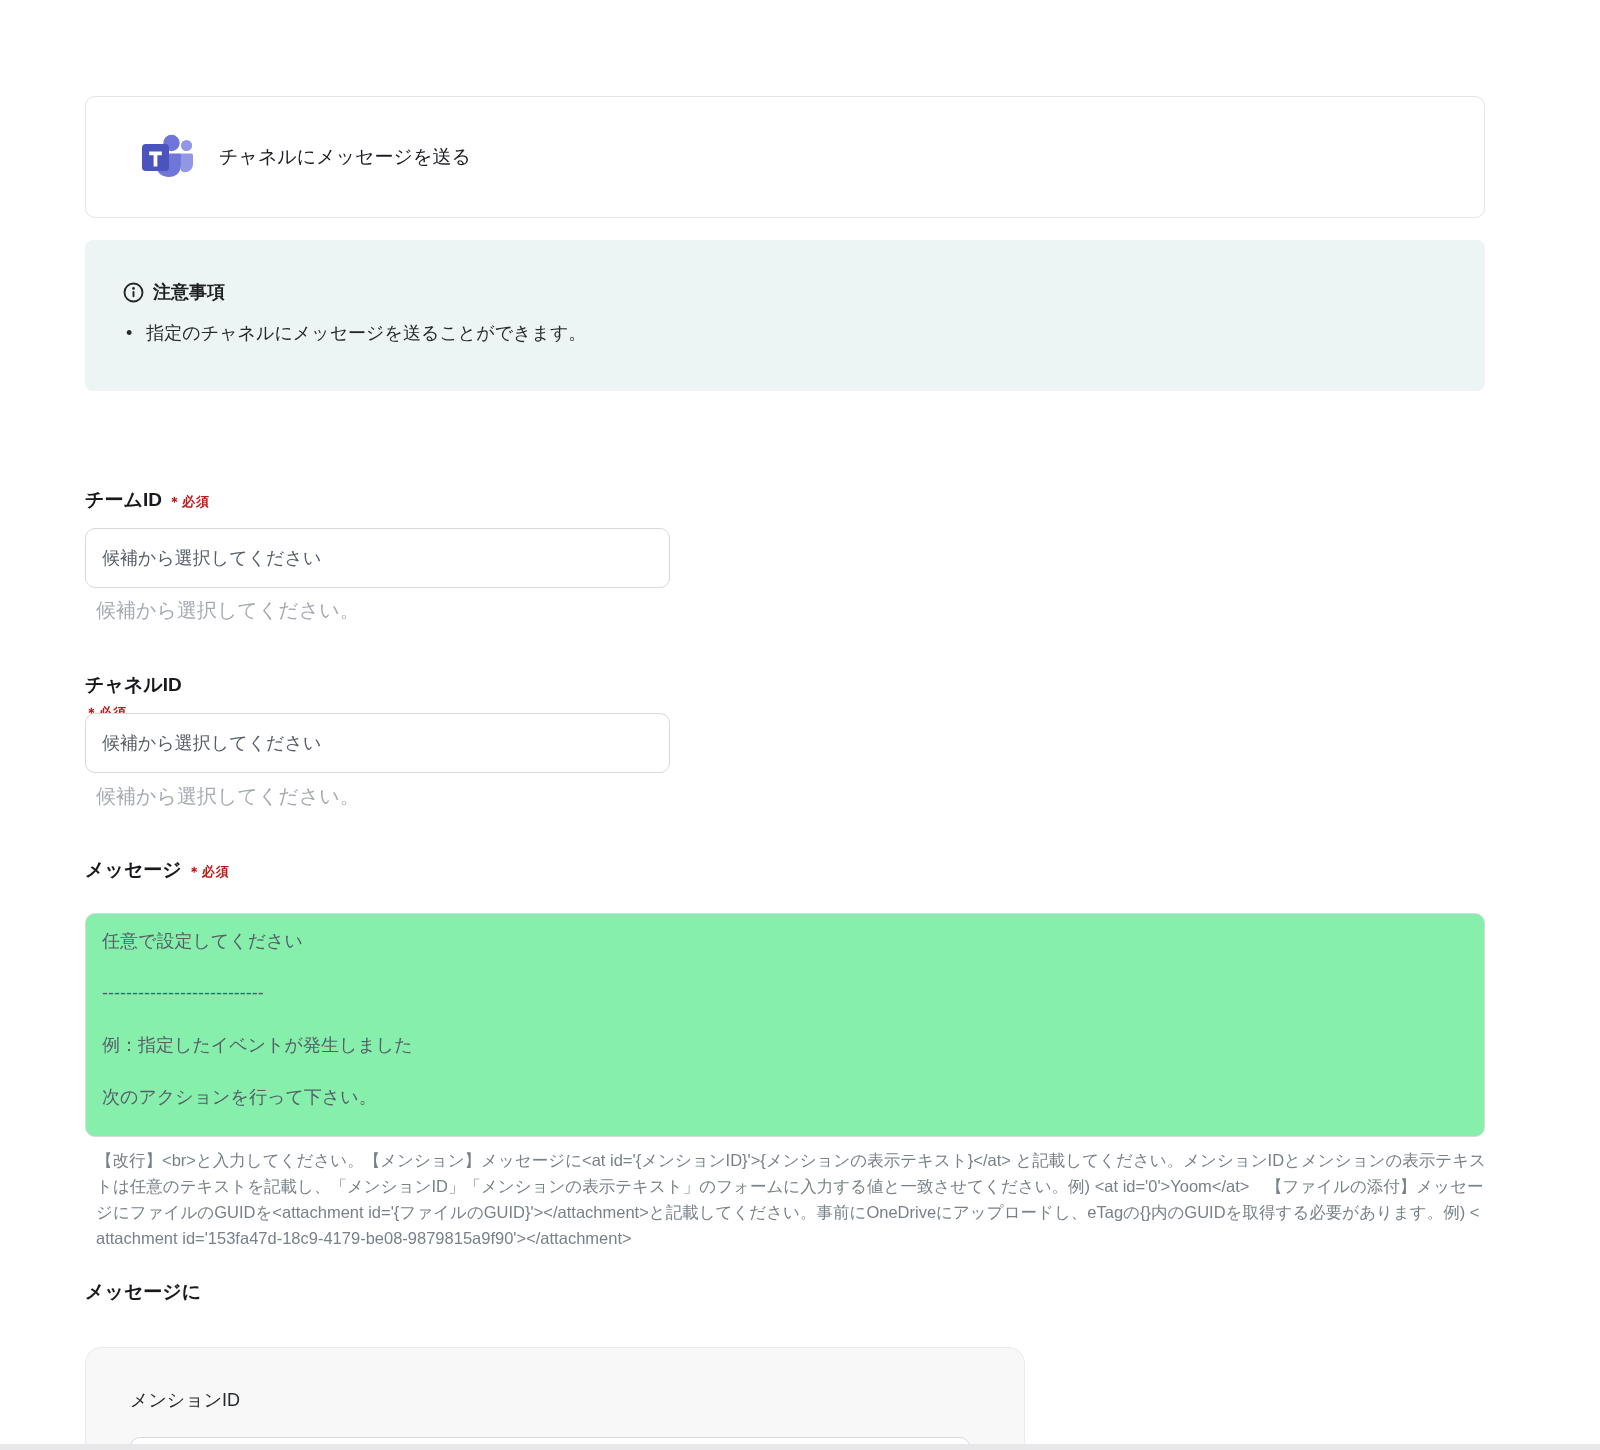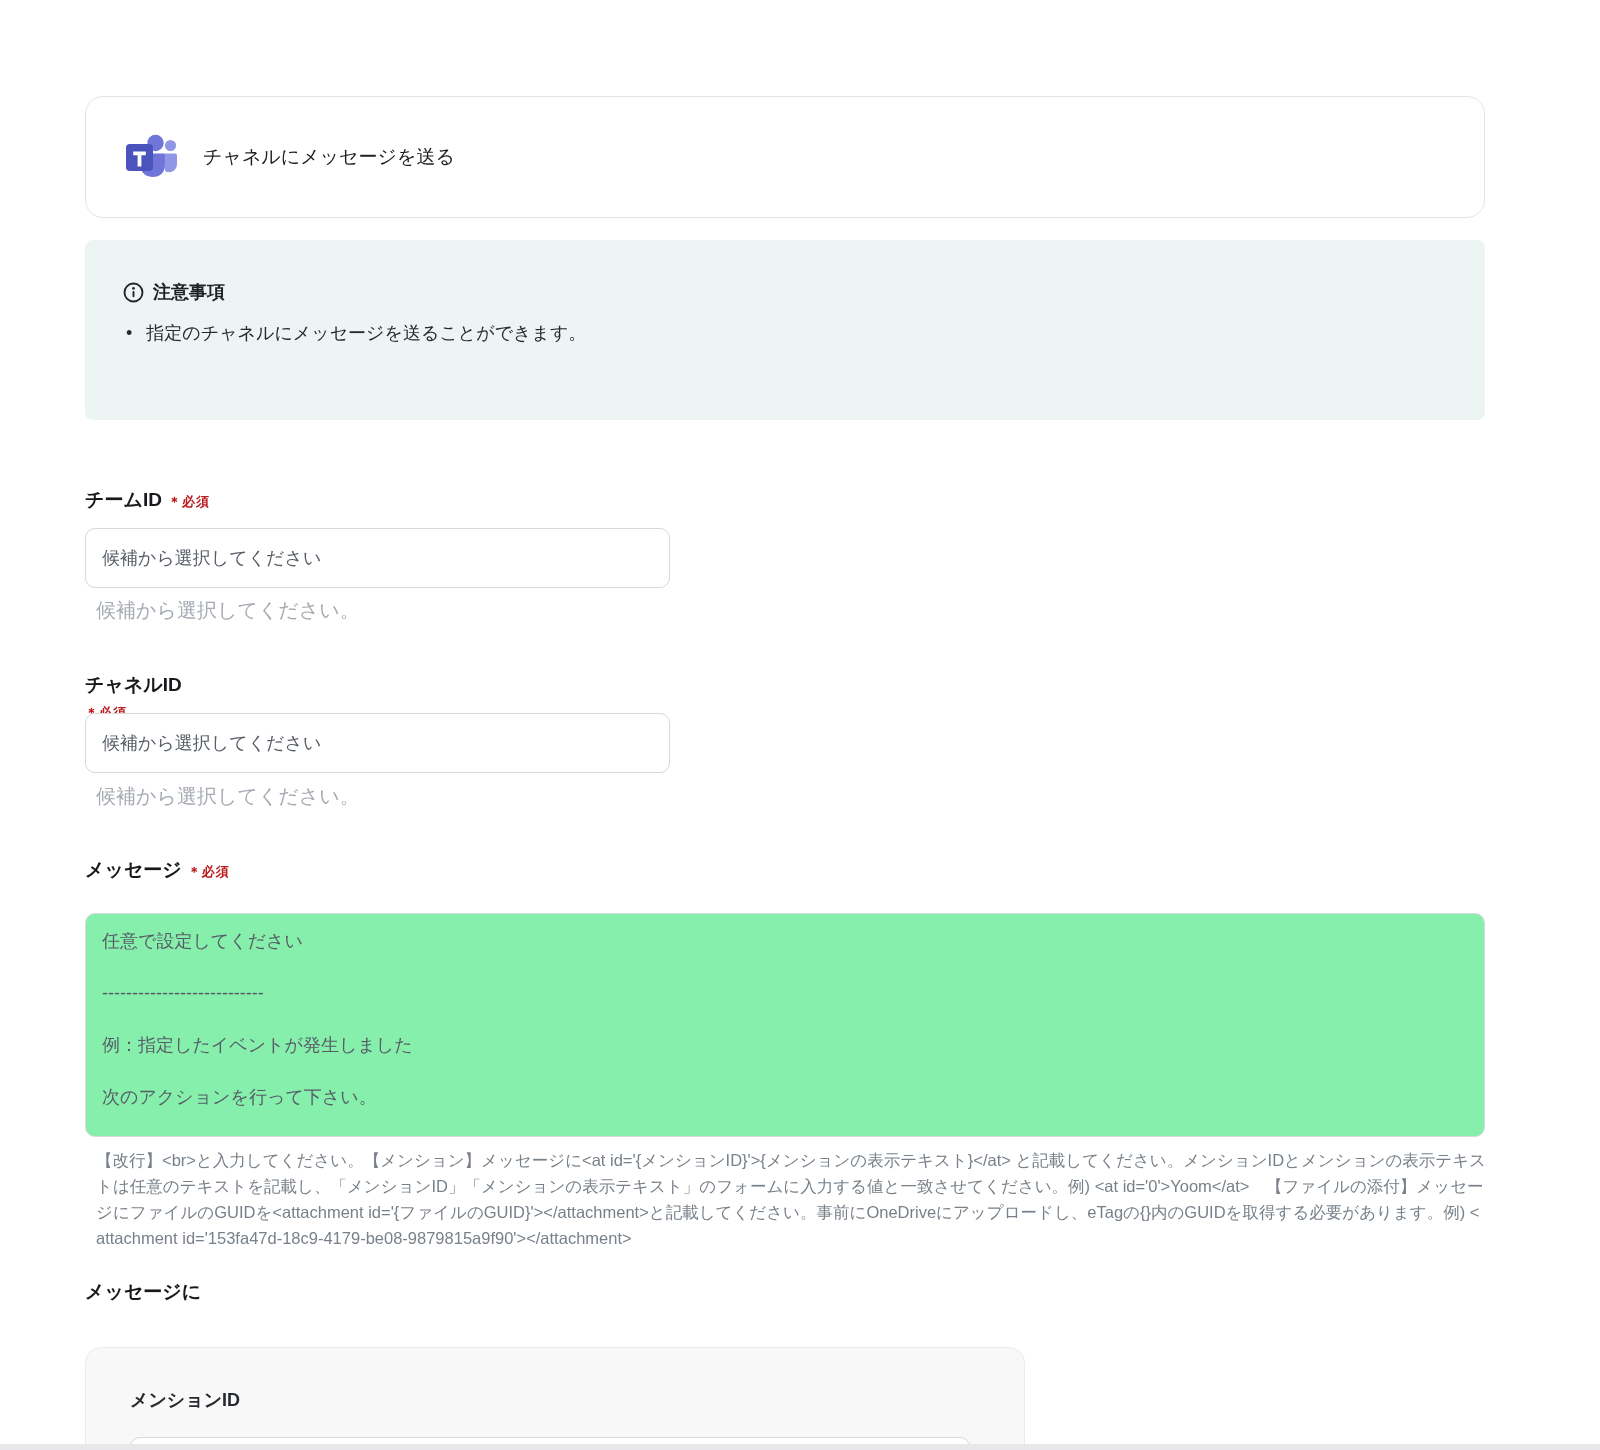--- a/index.html
+++ b/index.html
@@ -4,27 +4,27 @@
 <style>
   html,body { margin:0; padding:0; background:#ffffff; }
   body { font-family:"Liberation Sans","DejaVu Sans",sans-serif; color:#17191c; }
   .page { position:relative; width:1600px; height:1450px; background:#ffffff; overflow:hidden; }
 
   .page-title { position:absolute; left:82px; top:18px; font-size:37px; line-height:44px;
                 font-weight:700; color:#17191c; letter-spacing:0.5px; }
 
   
   .action-card { position:absolute; left:85px; top:96px; width:1400px; height:122px;
-                 box-sizing:border-box; border:1px solid #e4e4e7; border-radius:18px;
-                 background:#fff; display:flex; align-items:center; padding-left:39px; }
+                 box-sizing:border-box; border:1px solid #e4e4e7; border-radius:10px;
+                 background:#fff; display:flex; align-items:center; padding-left:55px; }
   .teams-icon { width:54px; height:48px; flex:0 0 auto; display:flex; align-items:center; }
   .action-label { margin-left:24px; font-size:19px; color:#1b1e22; }
 
   
-  .note-box { position:absolute; left:85px; top:240px; width:1400px; height:180px;
+  .note-box { position:absolute; left:85px; top:240px; width:1400px; height:151px;
               box-sizing:border-box; background:#edf5f4; border-radius:8px;
               padding:40px 38px 0 38px; }
   .note-header { display:flex; align-items:center; gap:9px; }
   .info-icon { width:21px; height:21px; display:block; }
   .note-title { font-size:18px; font-weight:700; color:#1d2023; }
   .note-item { margin-top:17px; display:flex; gap:14px; font-size:18px; color:#26292d; padding-left:3px; }
   .note-bullet { line-height:24px; }
   .note-text { line-height:24px; }
 
   
@@ -45,21 +45,21 @@
                   font-size:18px; line-height:26px; color:#30343a; padding:14px 16px; }
   .help-para { position:absolute; left:96px; top:1147px; width:1392px;
                font-size:16.5px; line-height:26px; color:#788089; word-break:break-all; }
 
   .mention-heading { position:absolute; left:85px; top:1279px; font-size:19px;
                      font-weight:700; color:#17191c; }
   .mention-card { position:absolute; left:85px; top:1347px; width:940px; height:170px;
                   box-sizing:border-box; background:#f8f8f9; border:1px solid #ebebef;
                   border-radius:16px; }
   .mention-label { position:absolute; left:130px; top:1388px; font-size:18px;
-                   font-weight:700; color:#26292d; }
+                   font-weight:400; color:#26292d; }
   .mention-input { position:absolute; left:130px; top:1437px; width:840px; height:60px;
                    box-sizing:border-box; border:1px solid #d8d8dd; border-radius:10px;
                    background:#fff; outline:none; font-family:inherit; font-size:18px;
                    color:#30343a; padding:0 16px; }
 
   .bottom-strip { position:absolute; left:0; top:1444px; width:1600px; height:6px;
                   background:#e8e8eb; z-index:5; }
 </style>
 </head>
 <body>

